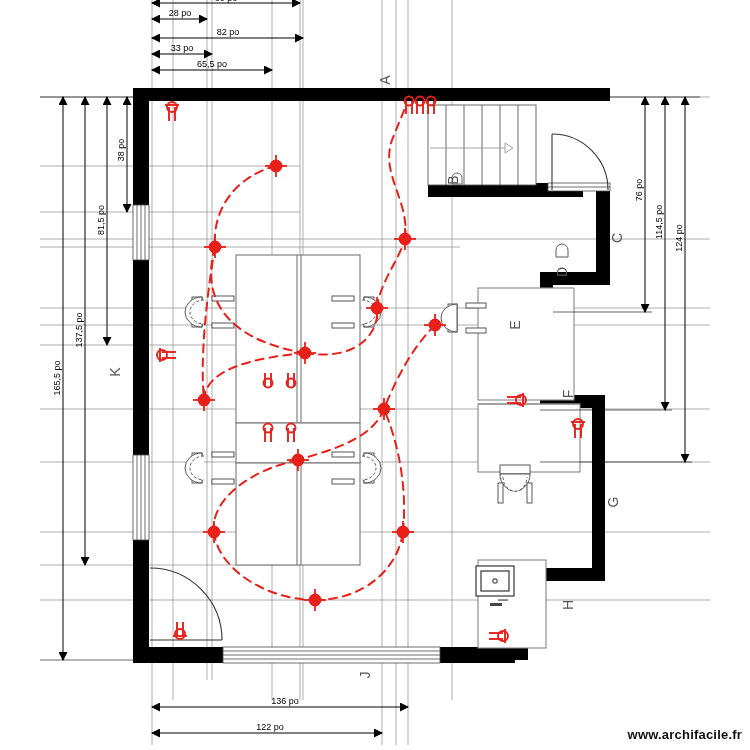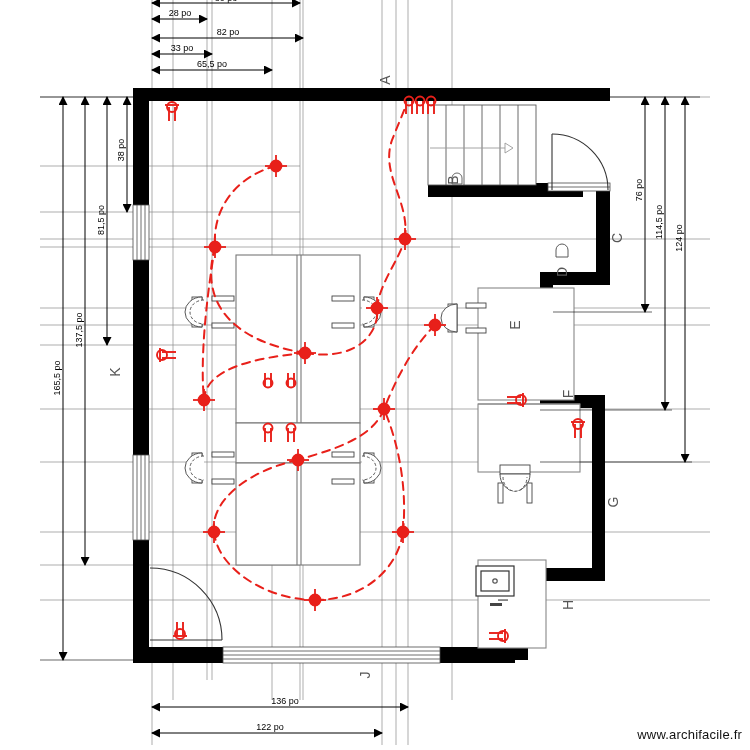--- a/index.html
+++ b/index.html
@@ -1,19 +1,19 @@
 <!DOCTYPE html>
 <html><head>
 <meta charset="utf-8">
 <style>
   html,body{margin:0;padding:0;background:#fff;}
   body{width:750px;height:750px;position:relative;overflow:hidden;
        font-family:"Liberation Sans",sans-serif;color:#000;}
   #plan{position:absolute;inset:0;width:750px;height:750px;}
-  .wm{position:absolute;right:8px;bottom:8px;font-size:13px;color:#111;letter-spacing:.2px;}
+  .wm{position:absolute;right:8px;bottom:8px;font-size:13px;color:#111;letter-spacing:.2px;font-weight:bold;}
   svg{display:block;}
   text{font-family:"Liberation Sans",sans-serif;}
 </style>
 </head>
 <body>
 
 <div id="plan">
 <svg width="750" height="750" viewBox="0 0 750 750">
 
   <g stroke="#8a8a8a" stroke-width="0.7" fill="none">

